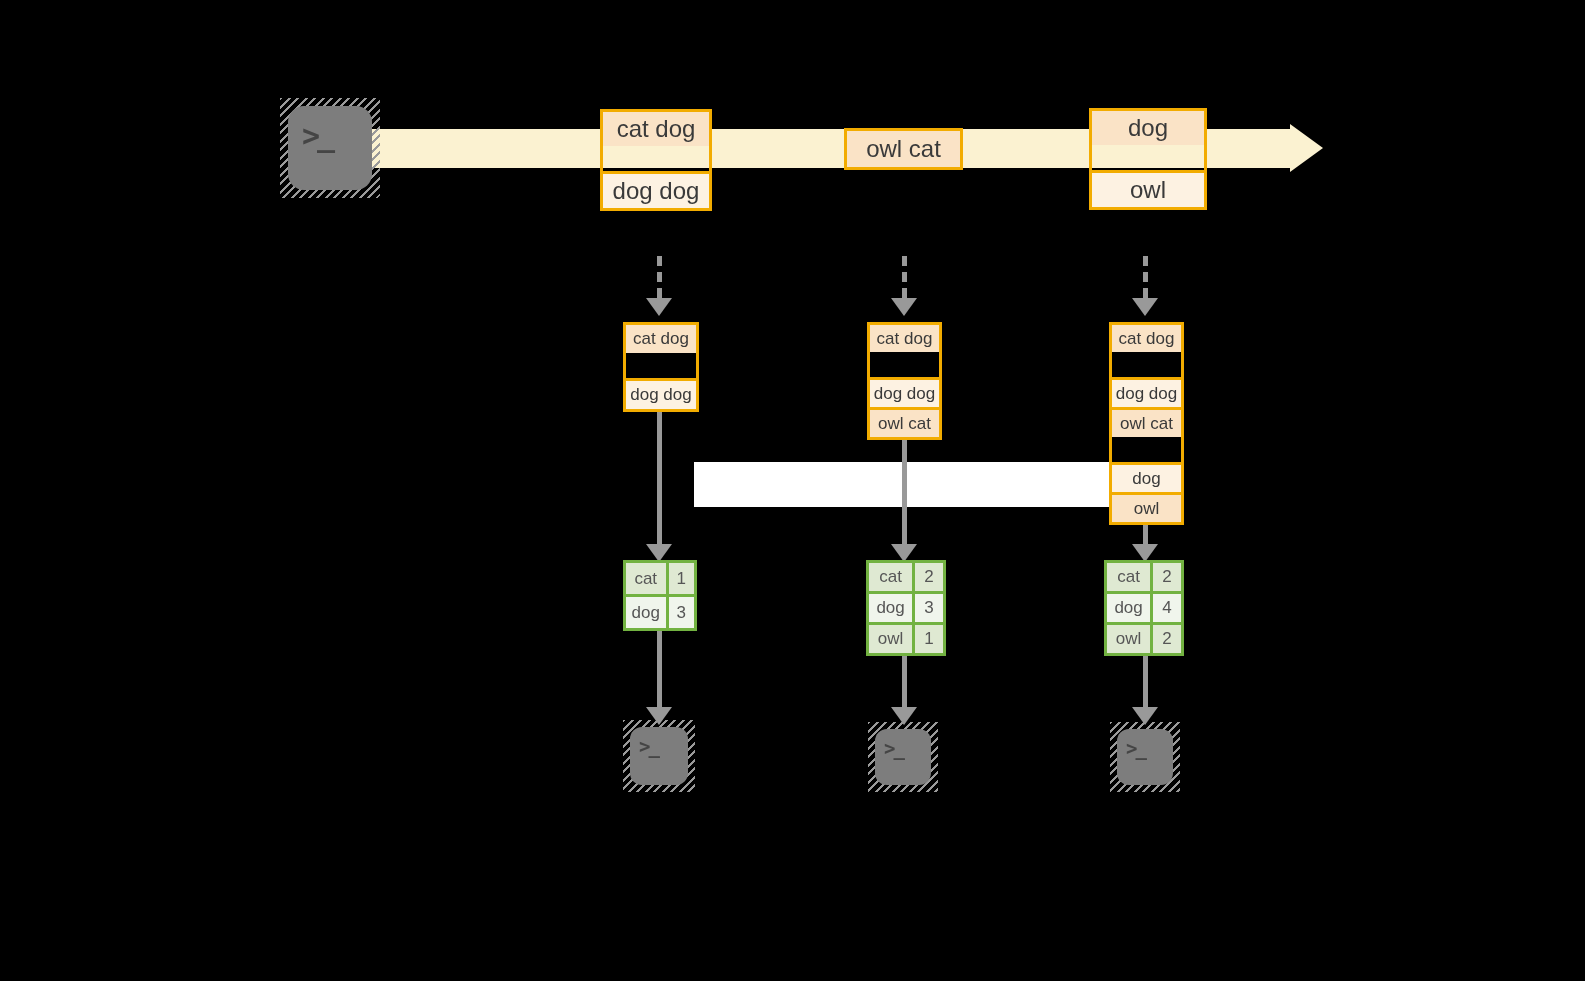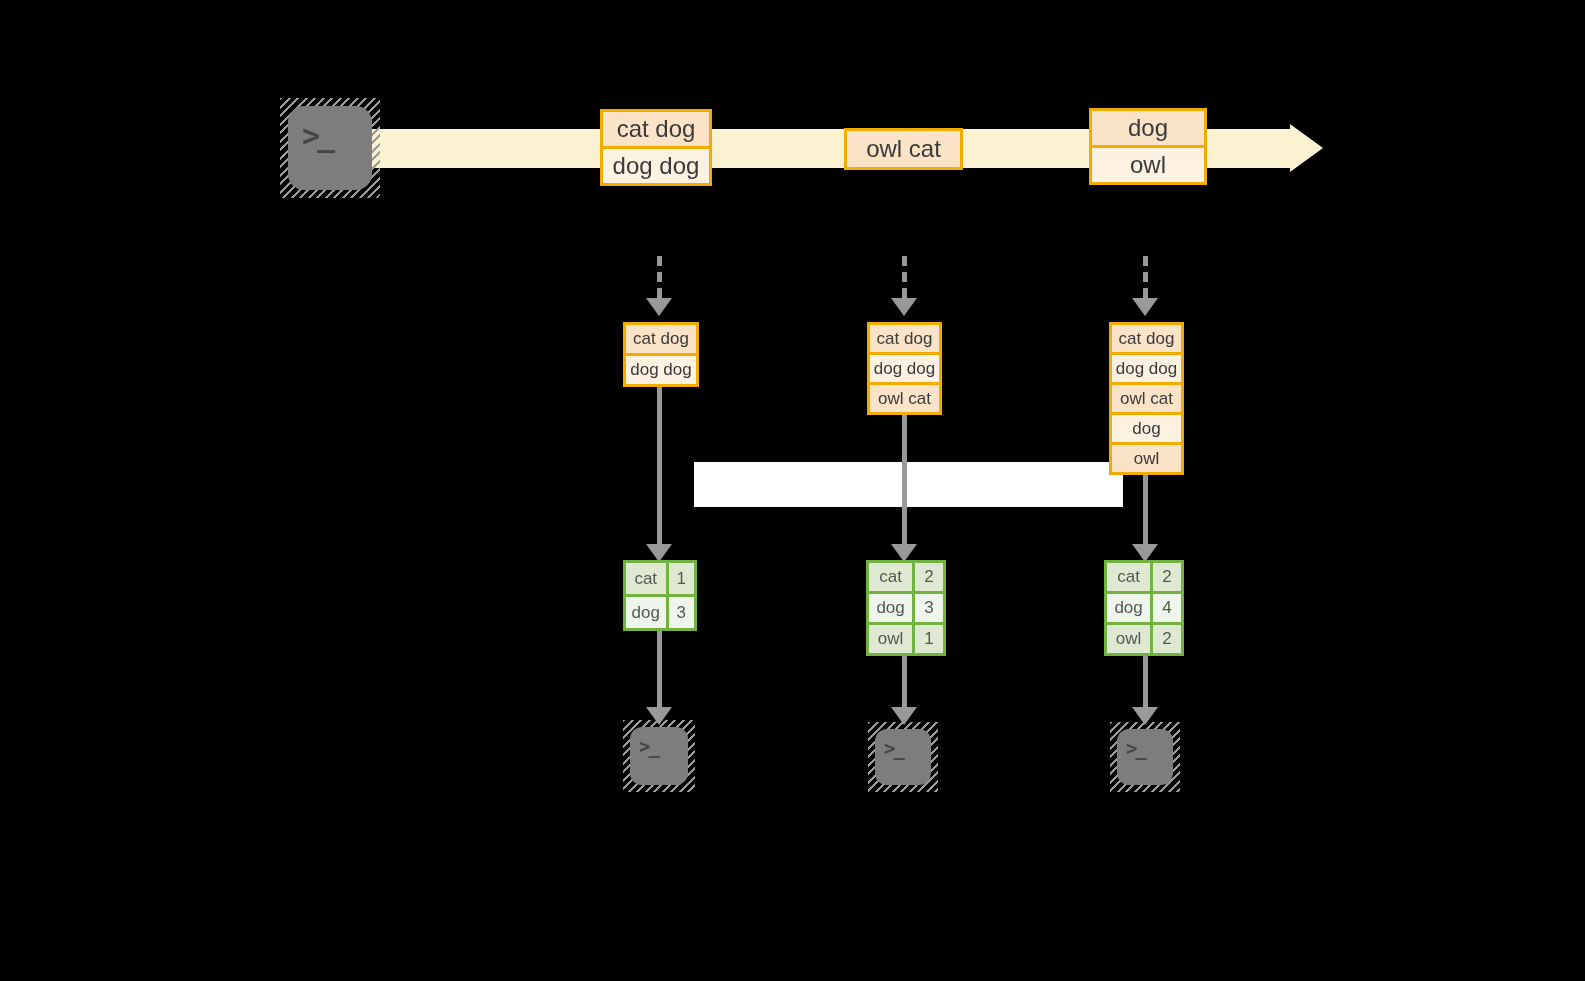--- a/index.html
+++ b/index.html
@@ -25,21 +25,21 @@
   
   .stream-shaft{position:absolute;left:370px;top:129px;width:920px;height:39px;background:#FBF2D1;}
   .stream-head{position:absolute;left:1290px;top:124px;width:0;height:0;
     border-top:24px solid transparent;border-bottom:24px solid transparent;border-left:33px solid #FBF2D1;}
   
   .event-box{position:absolute;border:3px solid #F2AC00;}
   .event-cell{display:flex;align-items:center;justify-content:center;font-size:24px;height:34px;color:#3a3a3a;}
   .event-cell.single{height:36px;}
   .event-cell + .event-cell{border-top:3px solid #F2AC00;}
   .dark{background:#FAE3C6;}
-  .light{background:#FDF2E2;}
+  .light{background:#FDF2E2;margin-top:25px;}
   
   .stack{position:absolute;border:3px solid #F2AC00;z-index:4;}
   .stack-cell{height:27px;display:flex;align-items:center;justify-content:center;font-size:17px;color:#3a3a3a;}
   .stack-cell.tall{height:28px;}
   .stack-cell + .stack-cell{border-top:3px solid #F2AC00;}
   
   .dashline{position:absolute;width:0;border-left:5px dashed #999999;z-index:2;}
   .vline{position:absolute;width:5px;background:#999999;z-index:2;}
   .ahead{position:absolute;width:0;height:0;z-index:2;
     border-left:13px solid transparent;border-right:13px solid transparent;border-top:18px solid #999999;}

